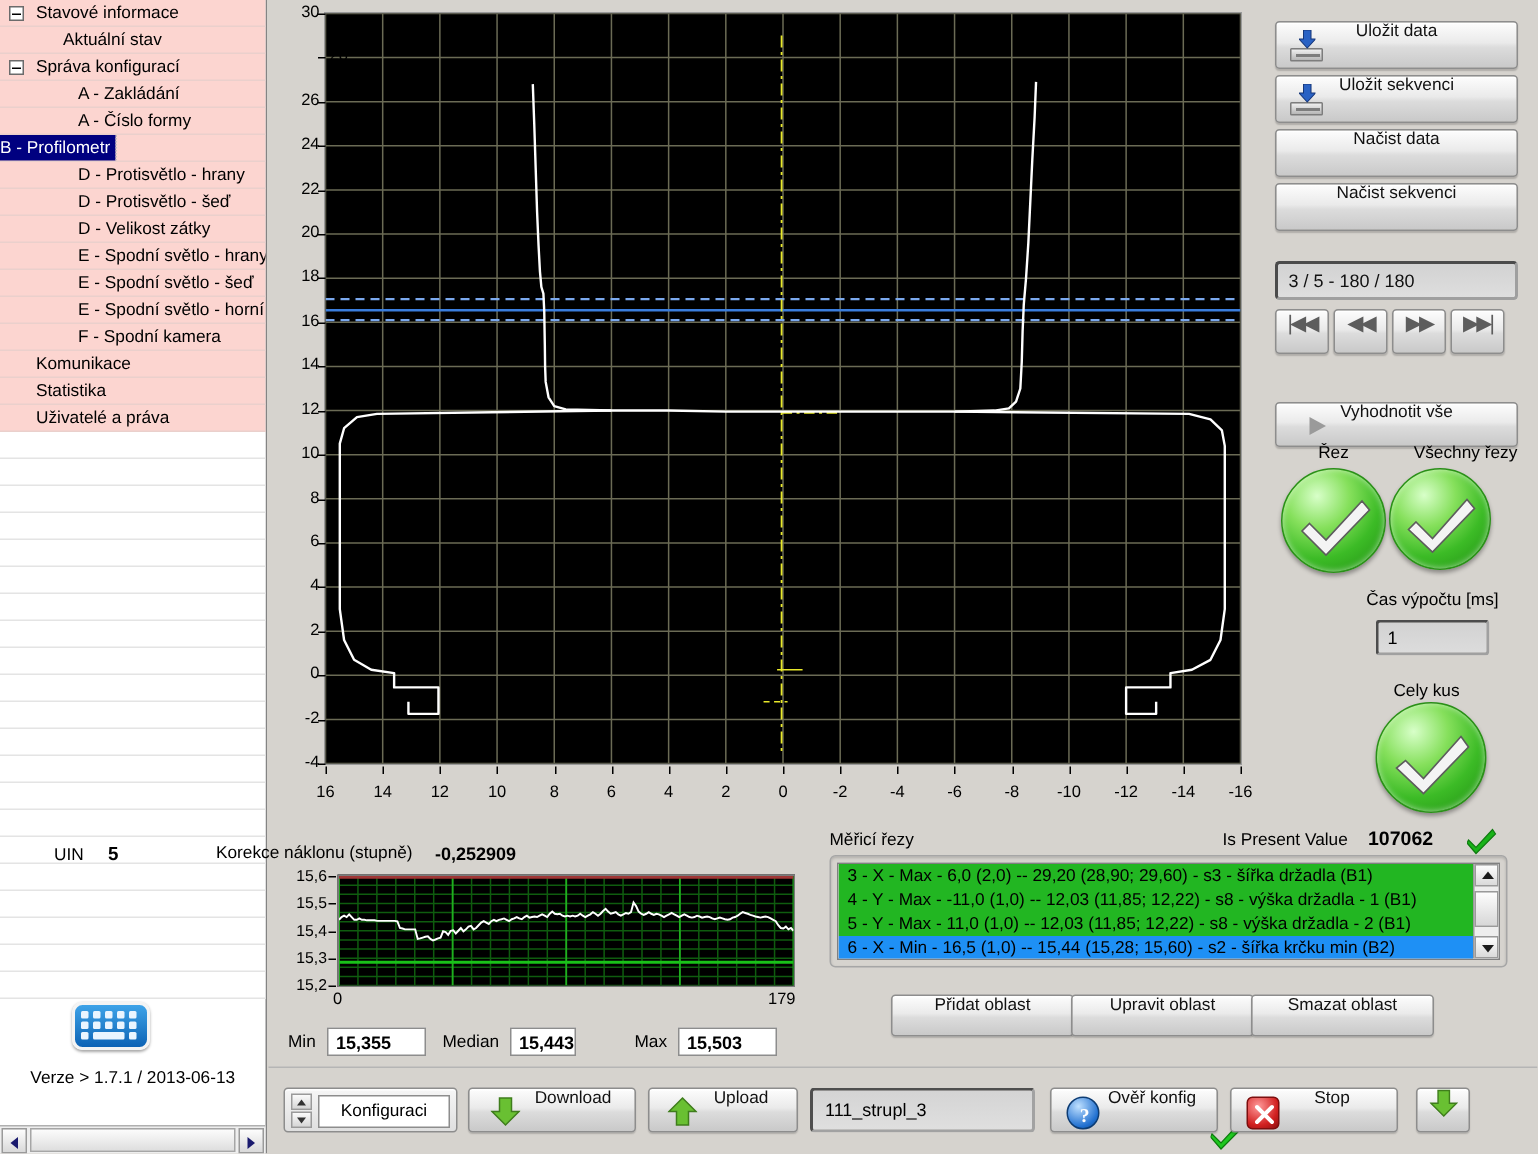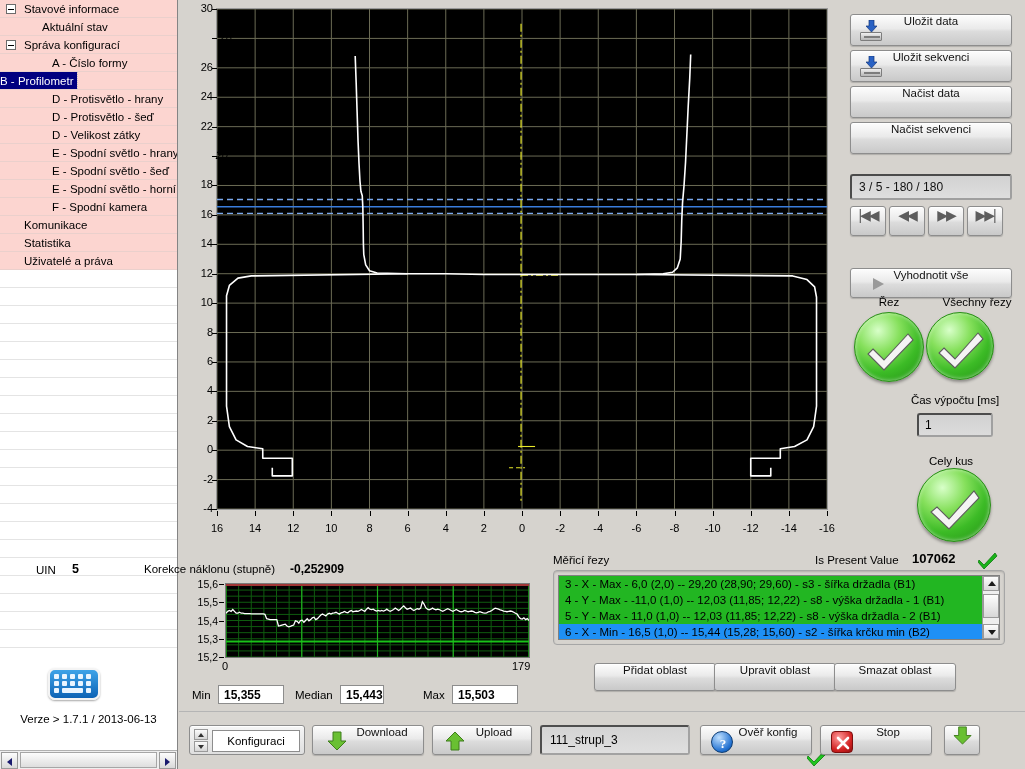--- a/index.html
+++ b/index.html
@@ -300,20 +300,21 @@
 </head>
 <body>
 
 <div id="root">
 
   <div id="sidebar">
     <div id="tree-rows">
         <div class="tree-row"><span class="expander"></span><span class="tree-label lvl1">Stavové informace</span></div>
         <div class="tree-row"><span class="tree-label lvl2">Aktuální stav</span></div>
         <div class="tree-row"><span class="expander"></span><span class="tree-label lvl1">Správa konfigurací</span></div>
+        <div class="tree-row"><span class="tree-label lvl3">A - Zakládání</span></div>
         <div class="tree-row"><span class="tree-label lvl3">A - Číslo formy</span></div>
         <div class="tree-row selected"><span class="tree-label lvl3">B - Profilometr</span></div>
         <div class="tree-row"><span class="tree-label lvl3">D - Protisvětlo - hrany</span></div>
         <div class="tree-row"><span class="tree-label lvl3">D - Protisvětlo - šeď</span></div>
         <div class="tree-row"><span class="tree-label lvl3">D - Velikost zátky</span></div>
         <div class="tree-row"><span class="tree-label lvl3">E - Spodní světlo - hrany</span></div>
         <div class="tree-row"><span class="tree-label lvl3">E - Spodní světlo - šeď</span></div>
         <div class="tree-row"><span class="tree-label lvl3">E - Spodní světlo - horní</span></div>
         <div class="tree-row"><span class="tree-label lvl3">F - Spodní kamera</span></div>
         <div class="tree-row"><span class="tree-label lvl1">Komunikace</span></div>
@@ -420,21 +421,21 @@
         <div class="ytick" style="top: 9px; left: 0px;">30</div>
         <div class="ytickmark" style="top: 9px; left: 33px;"></div>
         <div class="ytick" style="top: 38.4118px; left: 0px; margin-left: 19px;">28</div>
         <div class="ytickmark" style="top: 38.4118px; left: 33px;"></div>
         <div class="ytick" style="top: 67.8235px; left: 0px;">26</div>
         <div class="ytickmark" style="top: 67.8235px; left: 33px;"></div>
         <div class="ytick" style="top: 97.2353px; left: 0px;">24</div>
         <div class="ytickmark" style="top: 97.2353px; left: 33px;"></div>
         <div class="ytick" style="top: 126.647px; left: 0px;">22</div>
         <div class="ytickmark" style="top: 126.647px; left: 33px;"></div>
-        <div class="ytick" style="top: 156.059px; left: 15px; font-style: italic;">20</div>
+        <div class="ytick" style="top: 156.059px; left: 0px;">20</div>
         <div class="ytickmark" style="top: 156.059px; left: 33px;"></div>
         <div class="ytick" style="top: 185.471px; left: 0px;">18</div>
         <div class="ytickmark" style="top: 185.471px; left: 33px;"></div>
         <div class="ytick" style="top: 214.882px; left: 0px;">16</div>
         <div class="ytickmark" style="top: 214.882px; left: 33px;"></div>
         <div class="ytick" style="top: 244.294px; left: 0px;">14</div>
         <div class="ytickmark" style="top: 244.294px; left: 33px;"></div>
         <div class="ytick" style="top: 273.706px; left: 0px;">12</div>
         <div class="ytickmark" style="top: 273.706px; left: 33px;"></div>
         <div class="ytick" style="top: 303.118px; left: 0px;">10</div>

